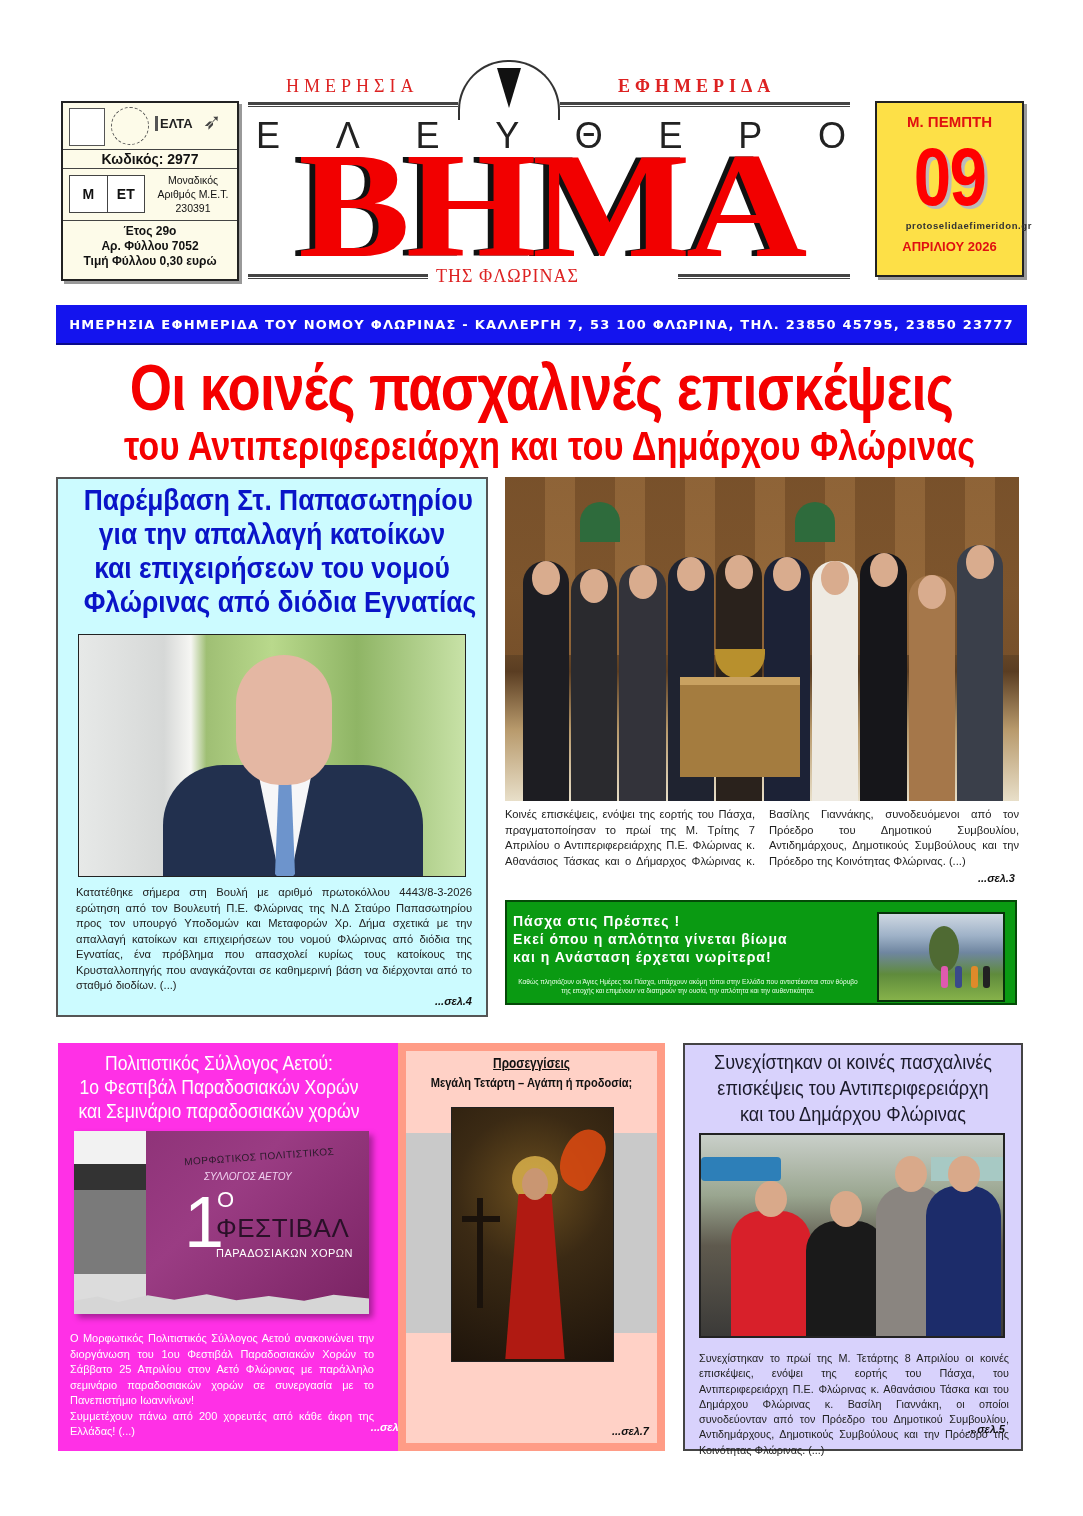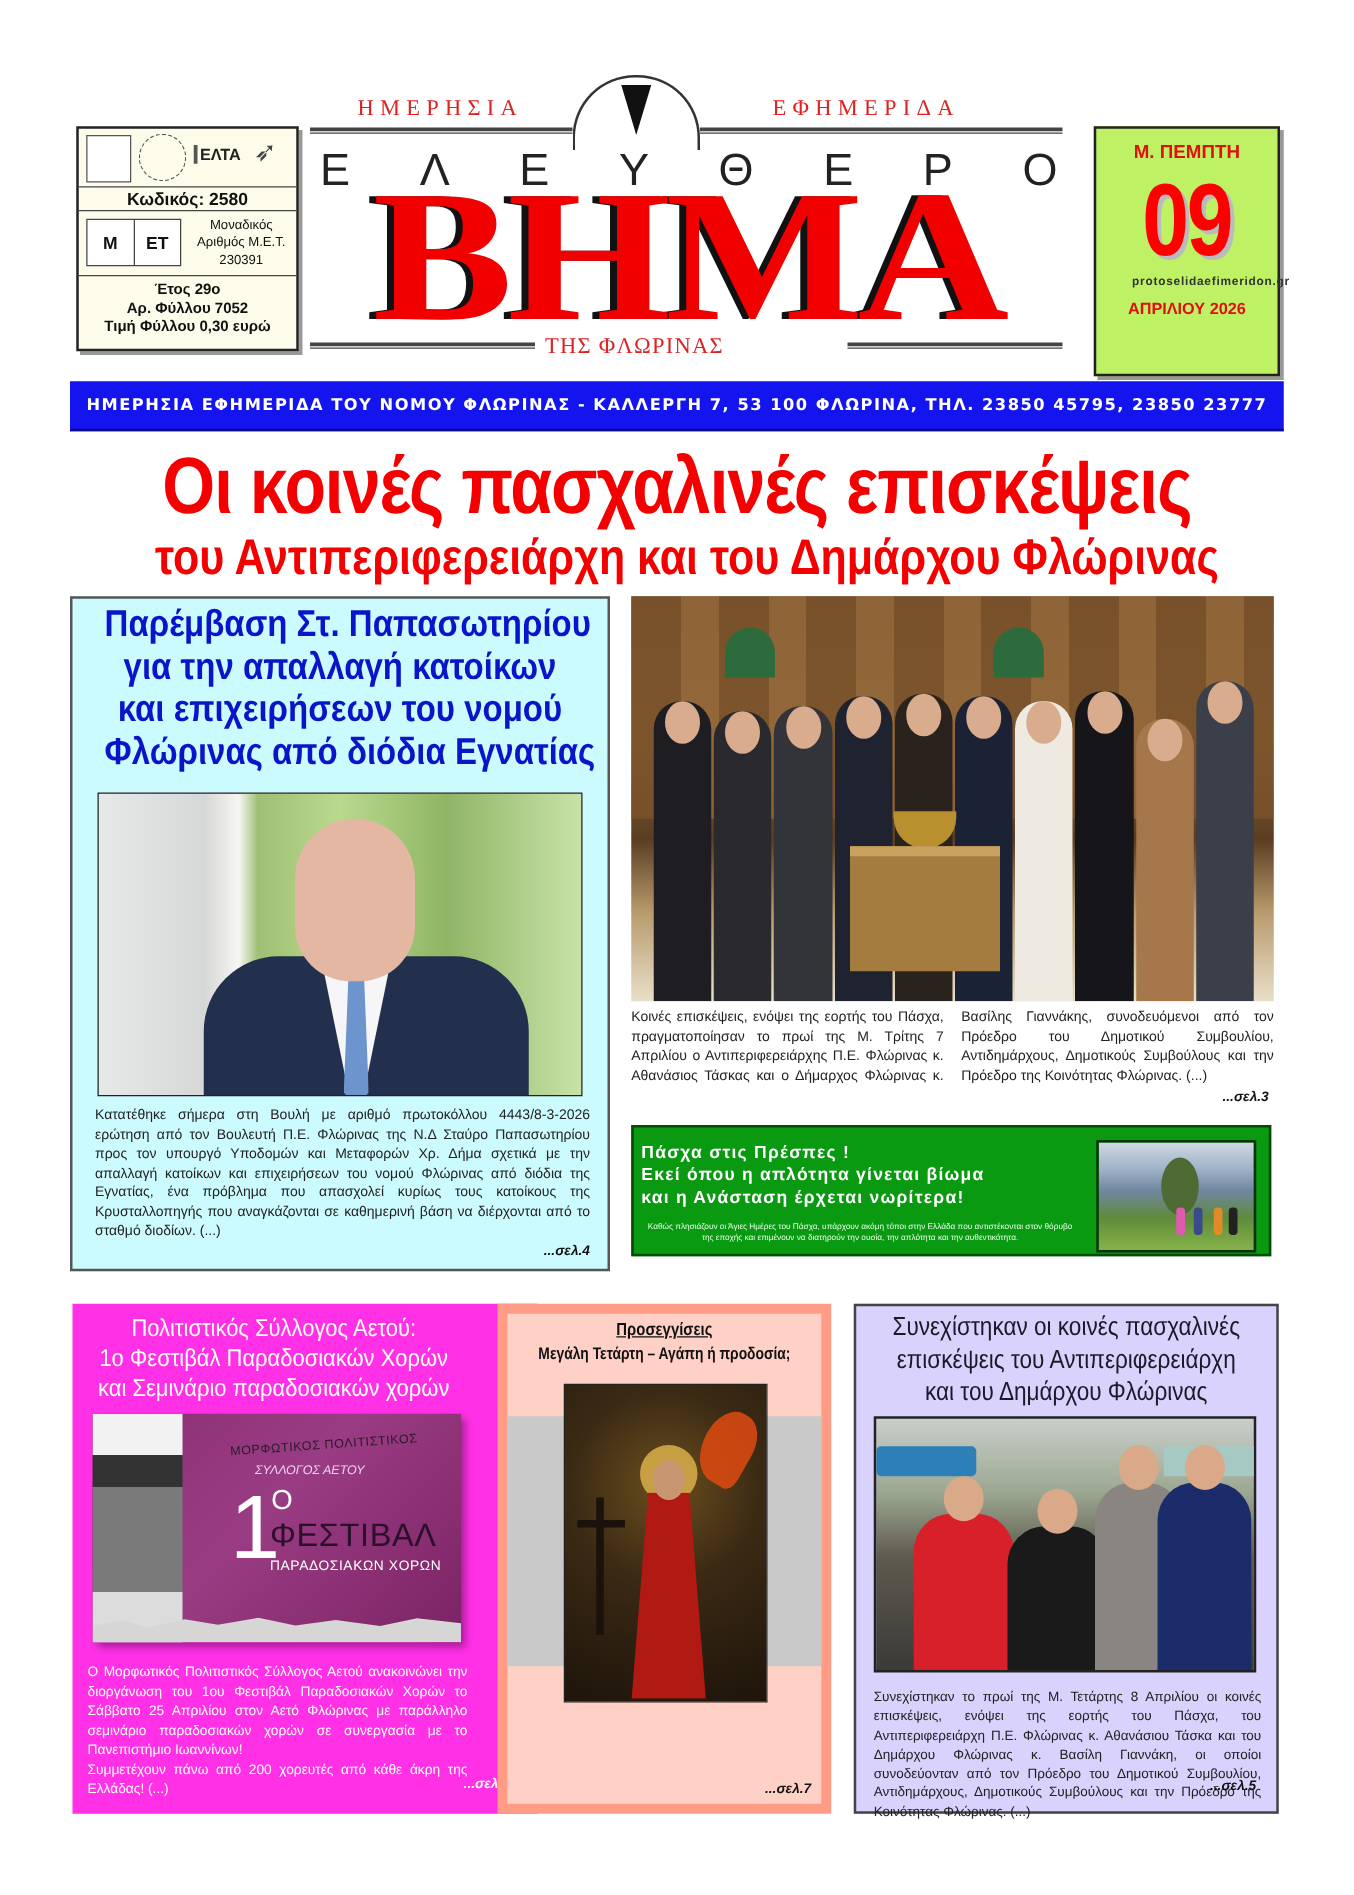--- a/index.html
+++ b/index.html
@@ -20,31 +20,31 @@
   .infobox .code { height: 19px; border-bottom: 1px solid #444; font-weight: bold; font-size: 14px; line-height: 18px; }
   .infobox .met { height: 52px; border-bottom: 1px solid #444; position: relative; }
   .met-book { position: absolute; left: 6px; top: 6px; width: 76px; height: 38px; border: 1px solid #444; background: #fff; display: flex; }
   .met-book span { flex: 1; text-align: center; font-weight: bold; font-size: 14px; line-height: 36px; }
   .met-book span + span { border-left: 1px solid #444; }
   .met-text { position: absolute; left: 86px; top: 4px; width: 88px; font-size: 10.5px; line-height: 14px; }
   .infobox .issue { font-size: 12px; line-height: 15px; padding-top: 3px; font-weight: bold; }
 
   .logo { position: absolute; left: 248px; top: 60px; width: 605px; height: 240px; }
   .logo .kicker { position: absolute; top: 16px; font-family: "Liberation Serif", serif; color: #d22; font-size: 18px; letter-spacing: 5px; }
-  .logo .kicker.l { left: 38px; } .logo .kicker.r { left: 370px; }
+  .logo .kicker.l { left: 38px; } .logo .kicker.r { left: 370px; font-weight: bold; }
   .logo .rule { position: absolute; height: 5px; border-top: 3px solid #444; border-bottom: 1px solid #444; }
   .logo .arch { position: absolute; left: 210px; top: 0px; width: 102px; height: 60px; border: 2px solid #333; border-bottom: none; border-radius: 50px 50px 0 0; }
   .logo .nib { position: absolute; left: 249px; top: 8px; width: 0; height: 0; border-left: 12px solid transparent; border-right: 12px solid transparent; border-top: 40px solid #111; }
   .logo .eleuthero { position: absolute; left: 8px; top: 55px; width: 590px; display: flex; justify-content: space-between; font-family: "Liberation Sans", sans-serif; font-size: 36px; color: #222; font-weight: normal; }
   .logo .vima { position: absolute; left: 0; top: 80px; width: 605px; text-align: center; font-family: "Liberation Serif", serif; font-weight: bold; font-size: 150px; line-height: 130px; color: #f20000; letter-spacing: -4px; text-shadow: -5px 0 0 #111; transform: scaleX(1.12); transform-origin: center; }
   .logo .tis { position: absolute; left: 188px; top: 206px; font-family: "Liberation Serif", serif; font-size: 18px; color: #d22; letter-spacing: 1px; }
 
   .datebox {
-    position: absolute; left: 875px; top: 101px; width: 149px; height: 200px;
-    border: 2px solid #222; background: #bef264; box-shadow: 3px 3px 0 #999; text-align: center;
+    position: absolute; left: 875px; top: 101px; width: 149px; height: 176px;
+    border: 2px solid #222; background: #fde047; box-shadow: 3px 3px 0 #999; text-align: center;
   }
   .datebox .day { color: #e01010; font-weight: bold; font-size: 15px; margin-top: 10px; }
   .datebox .num { color: #f00; font-weight: bold; font-size: 82px; line-height: 82px; margin-top: 6px; text-shadow: 4px 3px 0 #bbb; transform: scaleX(0.82); letter-spacing: -2px; }
   .datebox .site { font-size: 9.5px; color: #333; letter-spacing: 0.6px; font-weight: bold; text-align: right; margin-right: -10px; margin-top: 2px; white-space: nowrap; overflow: hidden; }
   .datebox .month { color: #e01010; font-weight: bold; font-size: 13px; margin-top: 8px; }
 
   .bluebar {
     position: absolute; left: 56px; top: 305px; width: 971px; height: 40px;
     background: #1414ee; border-bottom: 2px solid #0a0a8a; color: #fff;
     font-family: "DejaVu Sans", sans-serif; font-size: 13px; font-weight: bold; letter-spacing: 1.2px;
@@ -177,21 +177,21 @@
 </head>
 <body>
 
 <div class="infobox">
   <div class="stamps">
     <div class="stamp-rect"></div>
     <div class="stamp-circle"></div>
     <div class="elta">ΕΛΤΑ</div>
     <div class="elta-bird">➶</div>
   </div>
-  <div class="code">Κωδικός: 2580</div>
+  <div class="code">Κωδικός: 2977</div>
   <div class="met">
     <div class="met-book">
       <span>Μ</span>
       <span>ΕΤ</span>
     </div>
     <div class="met-text">
       <div>Μοναδικός</div>
       <div>Αριθμός Μ.Ε.Τ.</div>
       <div>230391</div>
     </div>

